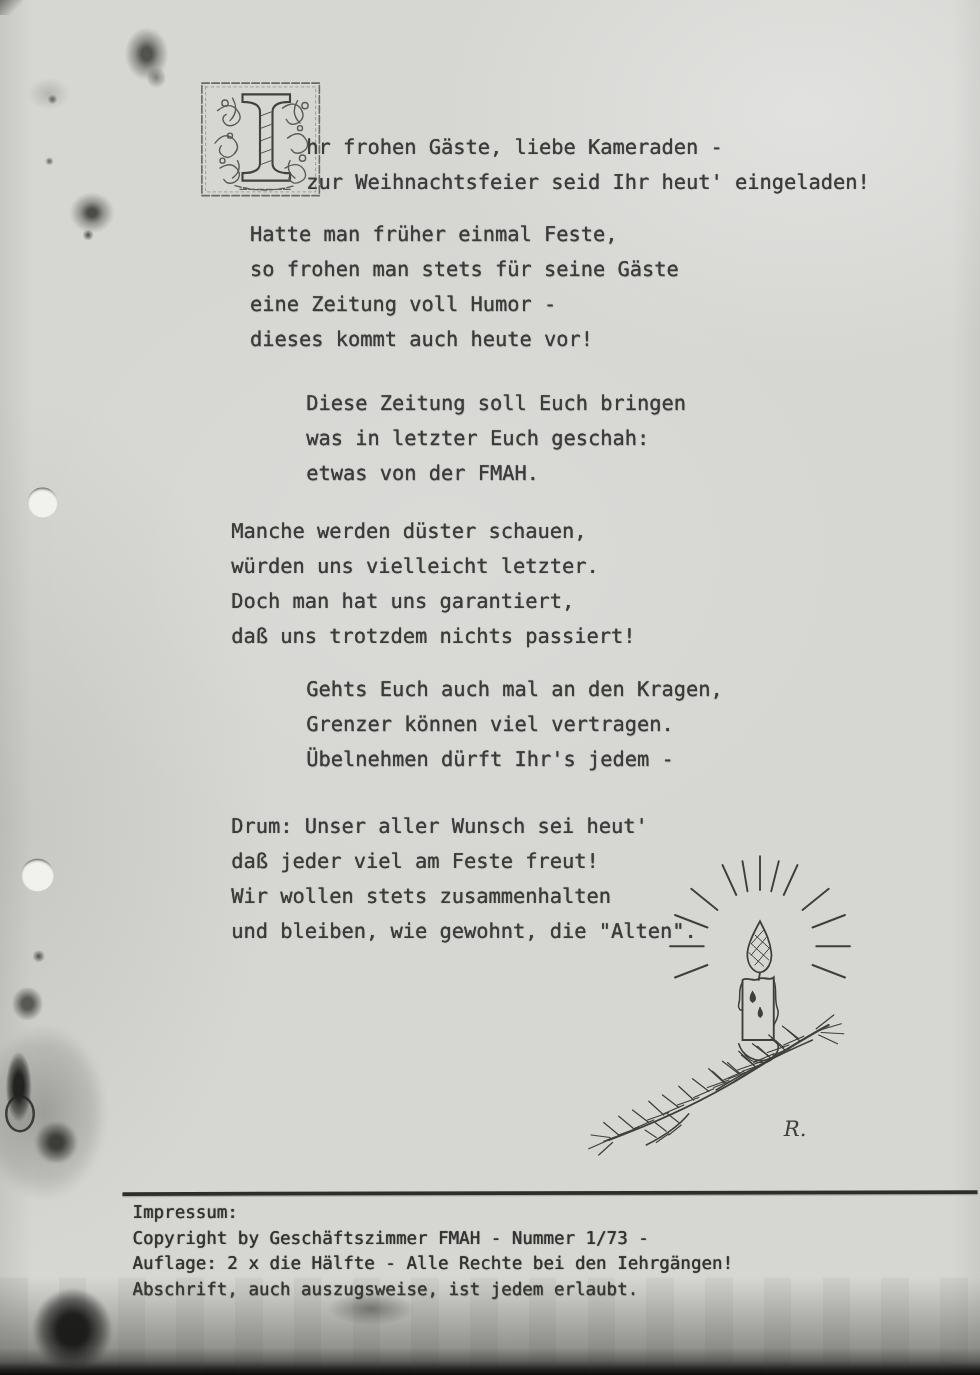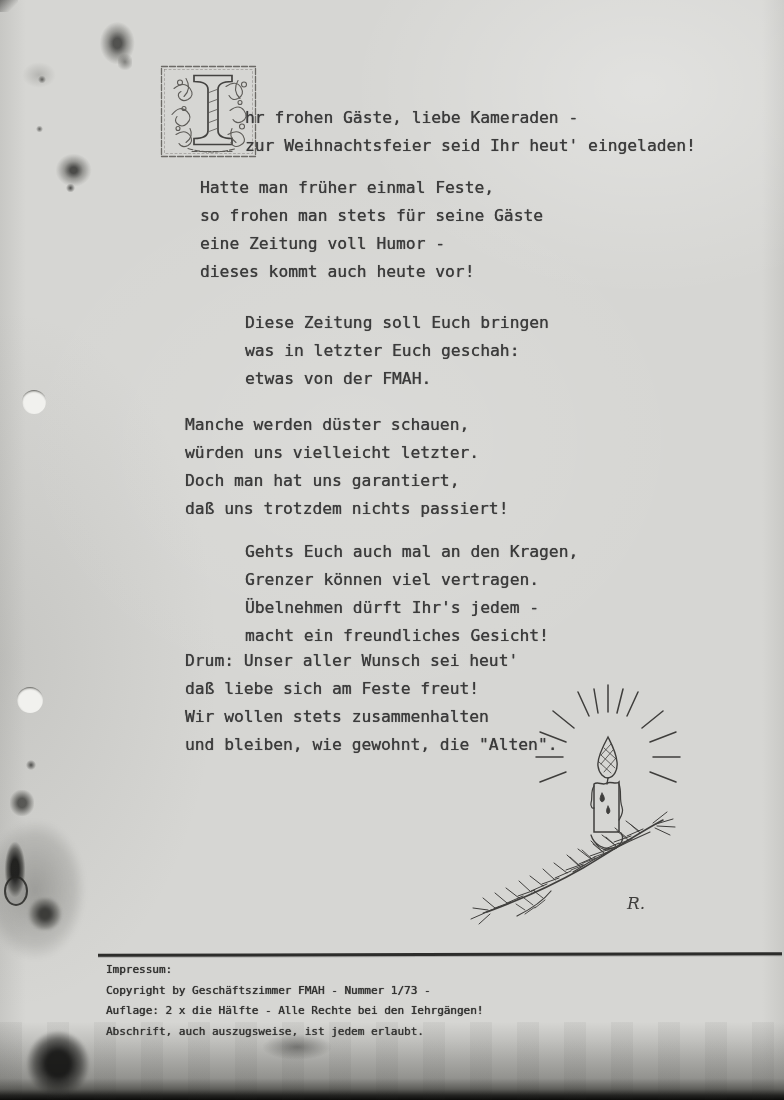--- a/index.html
+++ b/index.html
@@ -14,21 +14,21 @@
       linear-gradient(270deg, rgba(110,110,106,0.12), rgba(110,110,106,0) 22px),
       linear-gradient(0deg, rgba(110,110,106,0.10), rgba(110,110,106,0) 60px);
     font-family:"DejaVu Sans Mono", monospace;
   }
   .pline{
     white-space:pre;
     color:#3b3b3b;
     text-shadow:0 0 0.7px rgba(55,55,55,0.85), 0.4px 0.4px 0 rgba(55,55,55,0.22);
   }
   .stanza{position:absolute;font-size:16.3px;line-height:28px;}
-  .impressum-block{position:absolute;left:106px;top:960px;font-size:11px;line-height:20.5px;}
+  .impressum-block{position:absolute;left:106px;top:960px;font-size:14px;line-height:20.5px;}
   .impressum-block .pline{color:#323230;text-shadow:0 0 0.8px rgba(45,45,45,0.95), 0.5px 0.4px 0 rgba(45,45,45,0.3);}
   .rule{position:absolute;left:98px;top:953px;width:684px;height:2.6px;background:#2d2d2b;transform:rotate(-0.12deg);box-shadow:0 1px 0 rgba(45,45,45,0.25);}
   .stain{position:absolute;pointer-events:none;}
   .hole{position:absolute;border-radius:50%;
     background:radial-gradient(circle at 50% 58%, #f1f1ee 58%, #e3e3e0 72%, rgba(214,214,211,0) 78%);
     box-shadow:inset 0 3px 2px -2px rgba(70,70,66,0.85), inset 2px 0 2px -2px rgba(90,90,86,0.4);
   }
   svg{position:absolute;overflow:visible;}
   .bottom-strip{position:absolute;left:0;top:1022px;width:784px;height:78px;
     background:
@@ -105,26 +105,25 @@
     <div class="pline">Manche werden düster schauen,</div>
     <div class="pline">würden uns vielleicht letzter.</div>
     <div class="pline">Doch man hat uns garantiert,</div>
     <div class="pline">daß uns trotzdem nichts passiert!</div>
   </div>
 
   <div class="stanza" style="left:245px;top:538px;">
     <div class="pline">Gehts Euch auch mal an den Kragen,</div>
     <div class="pline">Grenzer können viel vertragen.</div>
     <div class="pline">Übelnehmen dürft Ihr's jedem -</div>
-    <div class="pline">macht ein freundliches Gesicht!</div>
   </div>
 
   <div class="stanza" style="left:185px;top:647px;">
     <div class="pline">Drum: Unser aller Wunsch sei heut'</div>
-    <div class="pline">daß liebe sich am Feste freut!</div>
+    <div class="pline">daß jeder viel am Feste freut!</div>
     <div class="pline">Wir wollen stets zusammenhalten</div>
     <div class="pline">und bleiben, wie gewohnt, die "Alten".</div>
   </div>
 
   <svg style="left:455px;top:660px;" width="230" height="270" viewBox="0 0 230 270">
     <g stroke="#3f3e3c" fill="none" stroke-width="1.3" stroke-linecap="round">
 
       <g stroke-width="1.5">
         <path d="M153,52 L153,25 M172,56 L183,32 M187,68 L208,51 M195,82 L221,72 M198,97 L225,97 M195,112 L221,122
                  M134,56 L123,32 M119,68 L98,51 M111,82 L85,72 M108,97 L81,97 M111,112 L85,122 M162,53 L168,29 M143,53 L139,29"></path>

